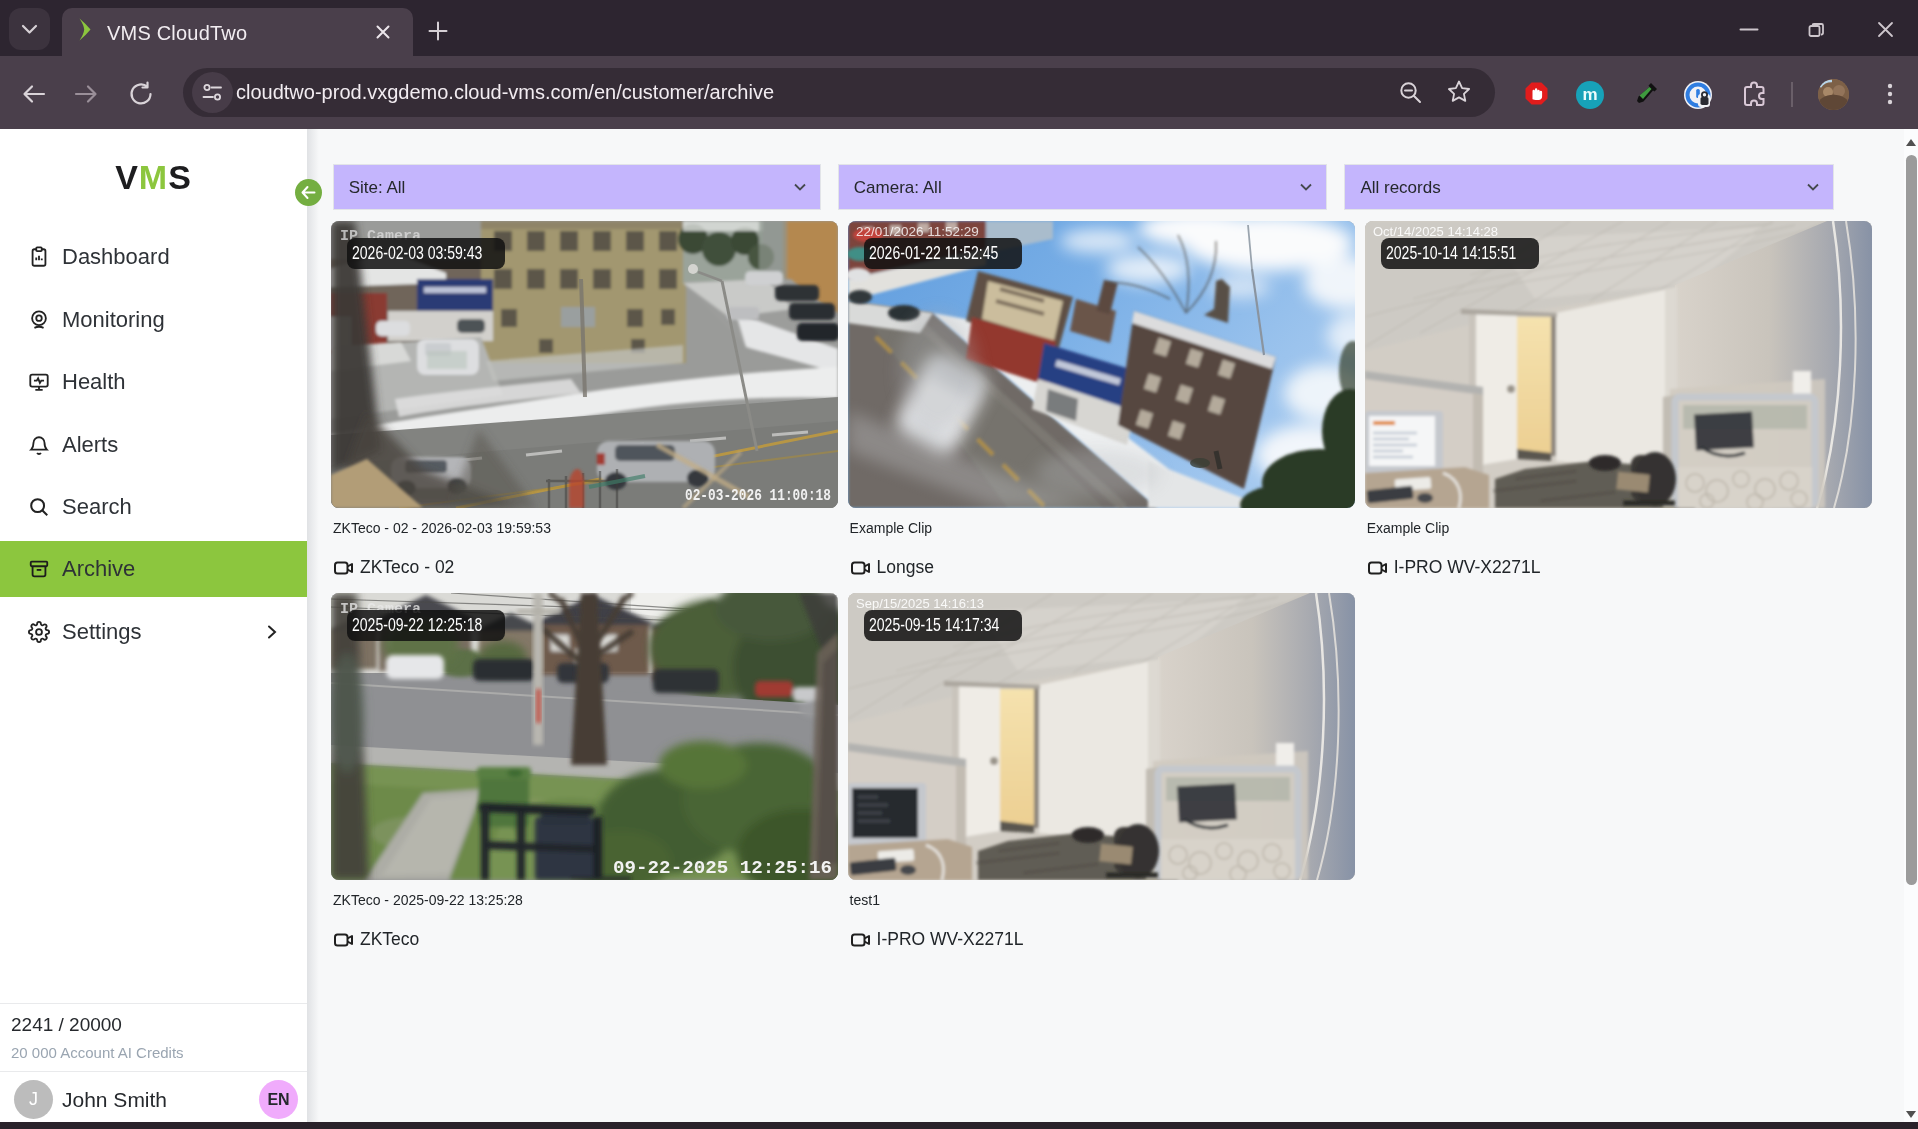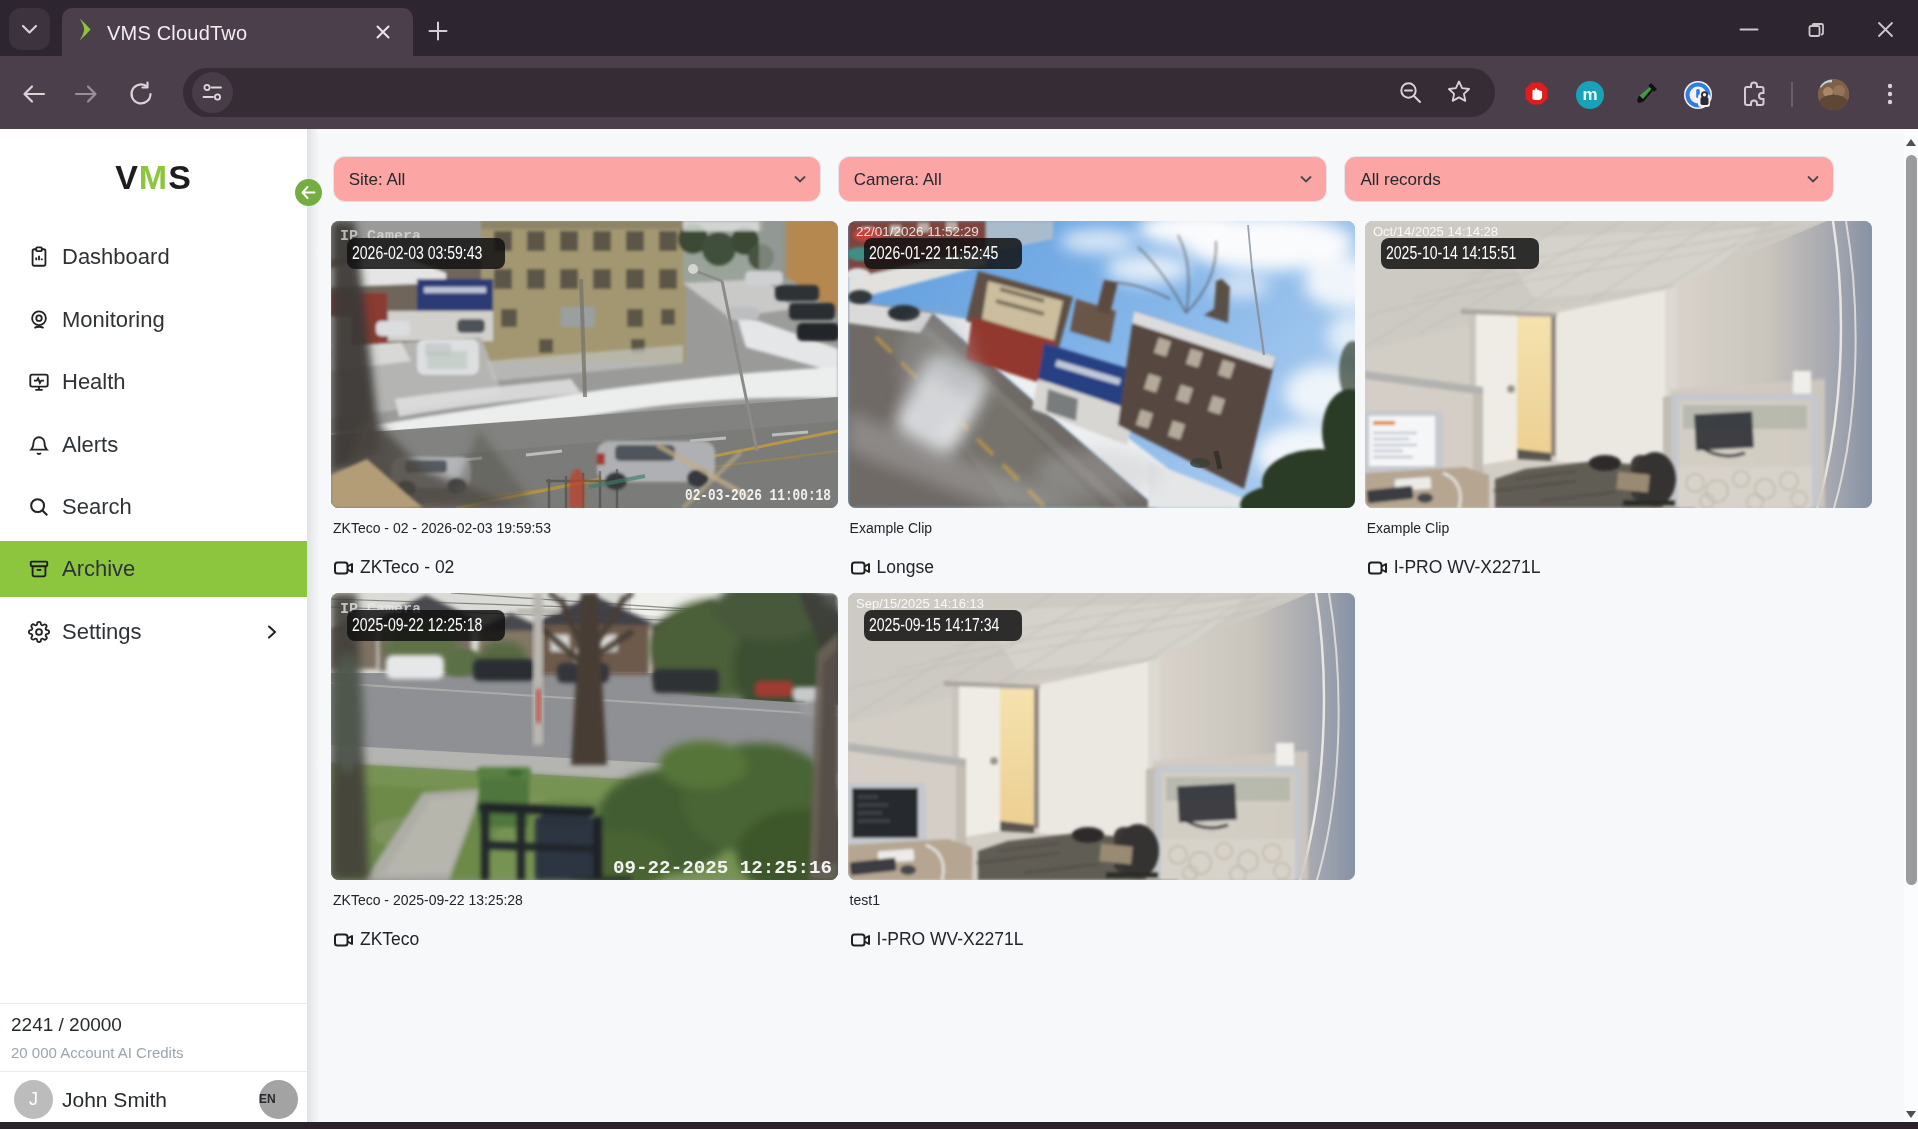--- a/index.html
+++ b/index.html
@@ -25,21 +25,21 @@
   .logo { position:absolute; left:0; top:158px; width:307px; text-align:center; font-size:34px; font-weight:700; letter-spacing:1px; color:#1d1d1f; }
   .logo .m { color:#8cc63e; }
   #collapse { position:absolute; left:294.5px; top:179px; width:27px; height:27px; border-radius:50%; background:#74ae41; z-index:5; }
   #shadowstrip { position:absolute; left:307px; top:129px; width:12px; height:993px; background:linear-gradient(90deg, rgba(120,125,135,0.18), rgba(120,125,135,0)); }
   .nav { position:absolute; left:0; width:307px; height:56px; display:flex; align-items:center; }
   .nav svg { position:absolute; left:28px; width:22px; height:22px; }
   .nav .t { position:absolute; left:62px; font-size:22px; color:#2e3237; }
   .nav.active { background:#8cc63e; }
   .sideline { position:absolute; left:0; width:307px; height:1px; background:#e9eaec; }
   
-  .dd { position:absolute; top:156px; height:46px; background:#fca5a5; border:1px solid #e2e4e8; border-radius:12px; }
+  .dd { position:absolute; top:164px; height:46px; background:#c4b5fd; border:1px solid #e2e4e8; border-radius:0; }
   .dd .t { position:absolute; left:15px; top:12.5px; font-size:17px; color:#25282c; }
   .dd svg { position:absolute; right:13px; top:15px; }
   .card { position:absolute; width:507px; }
   .thumb { position:absolute; left:0; top:0; width:507px; height:287px; border-radius:8px; overflow:hidden; background:#a3a3a3; }
   .thumb svg { display:block; width:507px; height:287px; }
   .badge { position:absolute; left:16px; top:16.5px; width:158px; height:31px; border-radius:8px; background:rgba(16,16,16,0.85); color:#fff;
            font-size:18px; line-height:31px; white-space:nowrap; }
   .badge span { display:inline-block; transform:scaleX(0.78); transform-origin:0 50%; margin-left:5px; }
   .ctitle { position:absolute; left:2px; top:299px; font-size:14px; color:#212529; }
   .cmeta { position:absolute; left:3px; top:336px; font-size:17.5px; color:#212529; }
@@ -727,21 +727,21 @@
       <path d="M6 3.5 L12 9 L6 14.5" fill="none" stroke="#222" stroke-width="2" stroke-linecap="round"></path>
     </svg>
 </div>
 
 <div class="sideline" style="top:1003px;"></div>
 <div class="abs" style="left:11px; top:1014px; font-size:19px; color:#26292d;">2241 / 20000</div>
 <div class="abs" style="left:11px; top:1044px; font-size:15px; color:#9aa5b1;">20 000 Account AI Credits</div>
 <div class="sideline" style="top:1071px;"></div>
 <div class="abs" style="left:14px; top:1080px; width:39px; height:39px; border-radius:50%; background:#bcbcbc; color:#fff; font-size:18px; text-align:center; line-height:39px;">J</div>
 <div class="abs" style="left:62px; top:1088px; font-size:21px; color:#26292d;text-align:right;">John Smith</div>
-<div class="abs" style="left:259px; top:1080px; width:39px; height:39px; border-radius:50%; background:#a3a3a3; color:#26292d; font-size:12px; font-weight:bold; line-height:39px;">EN</div>
+<div class="abs" style="left:259px; top:1080px; width:39px; height:39px; border-radius:50%; background:#f0abfc; color:#26292d; font-size:16px; font-weight:bold; text-align:center; line-height:39px;">EN</div>
 
 <div id="titlebar"></div>
 <div id="tabsearch">
   <svg width="41" height="42" viewBox="0 0 41 42">
       <path d="M14 18 L20.5 24.5 L27 18" fill="none" stroke="#d6d0d5" stroke-width="2.2" stroke-linecap="round" stroke-linejoin="round"></path>
     </svg>
 </div>
 <div id="tab">
   <svg style="position:absolute; left:15px; top:9px;" width="16" height="25" viewBox="0 0 16 25">
       <path d="M2.5 1.5 Q9.5 7.5 13.5 12.5 Q9.5 17.5 2.5 23.5 Q6.8 17 7.2 12.5 Q6.8 8 2.5 1.5 Z" fill="#8cc63e"></path>
@@ -777,20 +777,21 @@
   </svg>
 <div id="urlpill">
   <div class="chip">
     <svg style="position:absolute; left:10px; top:11px;" width="21" height="19" viewBox="0 0 21 19">
         <circle cx="5" cy="4.5" r="2.6" fill="none" stroke="#ddd7dc" stroke-width="1.8"></circle>
         <path d="M9.5 4.5 H19" stroke="#ddd7dc" stroke-width="1.8" stroke-linecap="round"></path>
         <circle cx="15.5" cy="14" r="2.6" fill="none" stroke="#ddd7dc" stroke-width="1.8"></circle>
         <path d="M1.5 14 H11" stroke="#ddd7dc" stroke-width="1.8" stroke-linecap="round"></path>
       </svg>
   </div>
+  <span class="url">cloudtwo-prod.vxgdemo.cloud-vms.com/en/customer/archive</span>
   <svg style="position:absolute; left:1215px; top:12px;" width="25" height="25" viewBox="0 0 25 25">
       <circle cx="10.5" cy="10.5" r="7.2" fill="none" stroke="#d9d3d8" stroke-width="2"></circle>
       <path d="M16 16 L22 22 M7 10.5 h7" stroke="#d9d3d8" stroke-width="2" stroke-linecap="round"></path>
     </svg>
   <svg style="position:absolute; left:1263px; top:11px;" width="26" height="26" viewBox="0 0 26 26">
       <path d="M13 2.5 l3.1 6.6 7 .9 -5.2 4.9 1.4 7 -6.3 -3.5 -6.3 3.5 1.4 -7 -5.2 -4.9 7 -.9 z" fill="none" stroke="#d9d3d8" stroke-width="1.8" stroke-linejoin="round"></path>
     </svg>
 </div>
 
 <svg style="position:absolute; left:1523px; top:81px;" width="27" height="27" viewBox="0 0 27 27">

